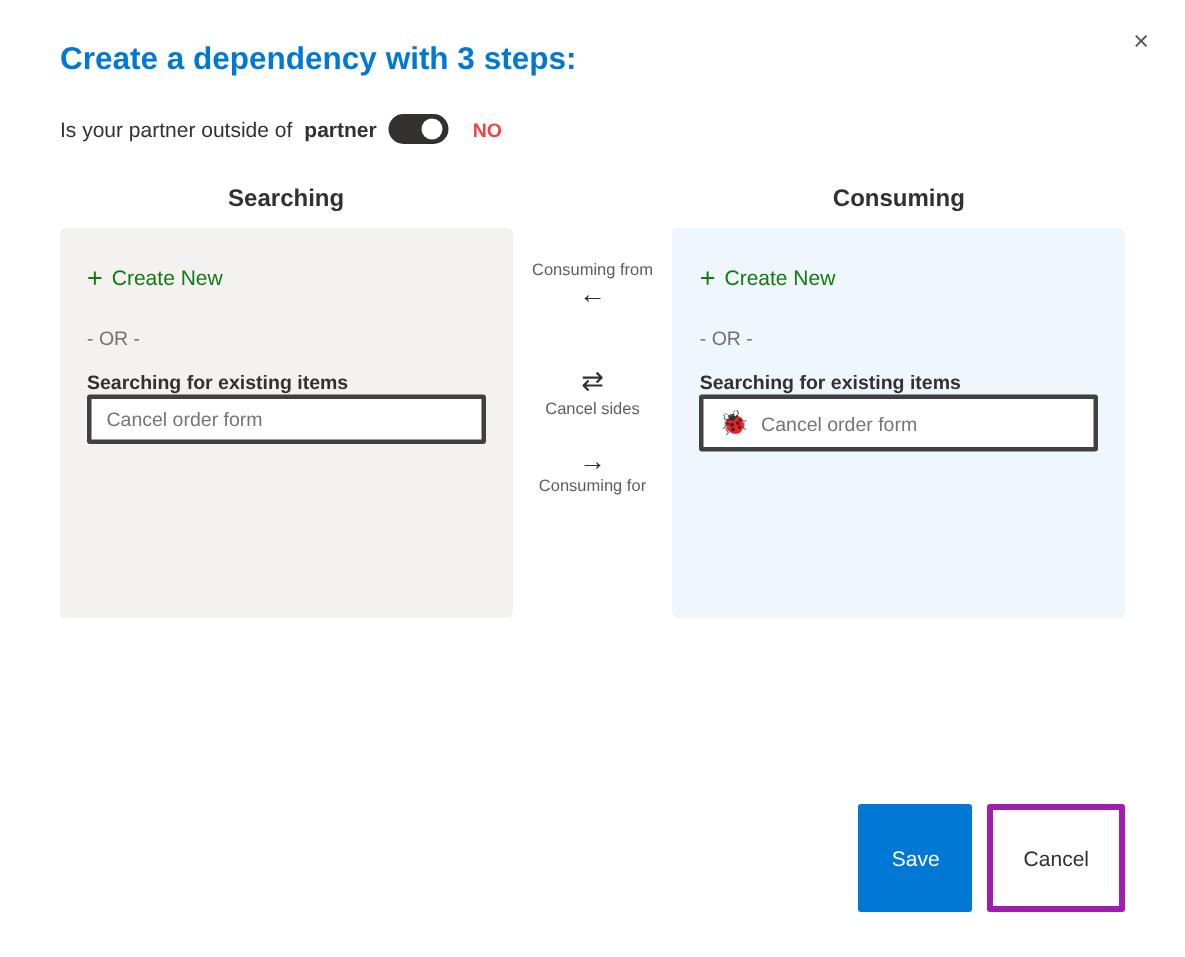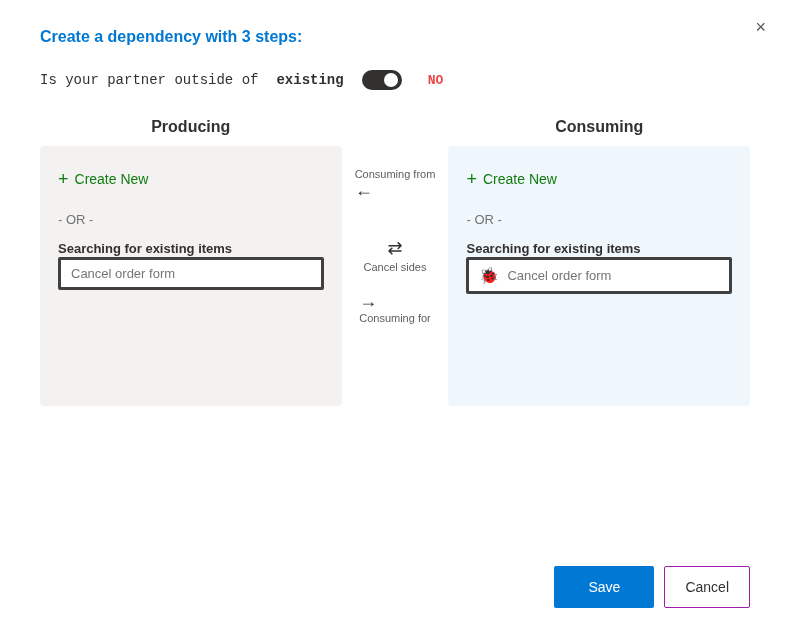--- a/index.html
+++ b/index.html
@@ -30,33 +30,32 @@
       border: none;
       font-size: 18px;
       cursor: pointer;
       color: #555;
       line-height: 1;
       padding: 4px 6px;
     }
 
     .dialog-title {
       color: #0078d4;
-      font-size: 16px;
+      font-size: 21px;
       font-weight: 600;
       margin-bottom: 24px;
     }
 
     .partner-row {
       display: flex;
       align-items: center;
-      gap: 18px;
+      gap: 8px;
       margin-bottom: 28px;
       font-size: 14px;
       color: #323130;
-      font-family: Liberation Mono, monospace;
     }
 
     .partner-row strong {
       font-weight: 700;
     }
     .toggle {
       width: 40px;
       height: 20px;
       background: #323130;
       border-radius: 10px;
@@ -180,20 +179,21 @@
       align-items: center;
       justify-content: flex-start;
       width: 110px;
       padding-top: 50px;
       gap: 0;
     }
 
     .arrow-section {
       display: flex;
       flex-direction: column;
+      align-items: center;
       margin-bottom: 18px;
     }
 
     .arrow-line {
       display: flex;
       align-items: center;
       font-size: 18px;
       color: #323130;
     }
 
@@ -225,32 +225,32 @@
       gap: 10px;
       margin-top: 20px;
       padding-top: 10px;
     }
 
     .btn-save {
       background: #0078d4;
       color: #fff;
       border: none;
       border-radius: 2px;
-      padding: 8px 34px;
+      padding: 8px 22px;
       font-size: 14px;
       font-weight: 500;
       cursor: pointer;
     }
 
     .btn-cancel {
       background: #fff;
       color: #323130;
-      border: 1px solid #a21caf;
+      border: 4px solid #a21caf;
       border-radius: 2px;
-      padding: 12px 20px;
+      padding: 24px 20px;
       font-size: 14px;
       font-weight: 500;
       cursor: pointer;
     }
 
     .consuming-label {
       font-size: 11px;
       color: #605e5c;
       text-align: center;
       white-space: nowrap;
@@ -274,31 +274,31 @@
 <div class="dialog">
 
   <button class="close-btn">
     <span>×</span>
   </button>
 
   <h1 class="dialog-title">Create a dependency with 3 steps:</h1>
 
   <div class="partner-row">
     <span>Is your partner outside of</span>
-    <strong>existing</strong>
+    <strong>partner</strong>
     <div class="toggle">
       <div class="toggle-knob"></div>
     </div>
     <span class="toggle-label">NO</span>
   </div>
 
   <div class="main-content">
 
     <div class="column">
-      <div class="column-title">Producing</div>
+      <div class="column-title">Searching</div>
       <div class="column-card">
         <button class="create-new-btn">
           <span class="plus-icon">+</span>
           <span>Create New</span>
         </button>
         <div class="or-divider">- OR -</div>
         <div class="search-label">Searching for existing items</div>
         <div class="search-input-wrapper">
           <input type="text" placeholder="Cancel order form" style="">
         </div>

